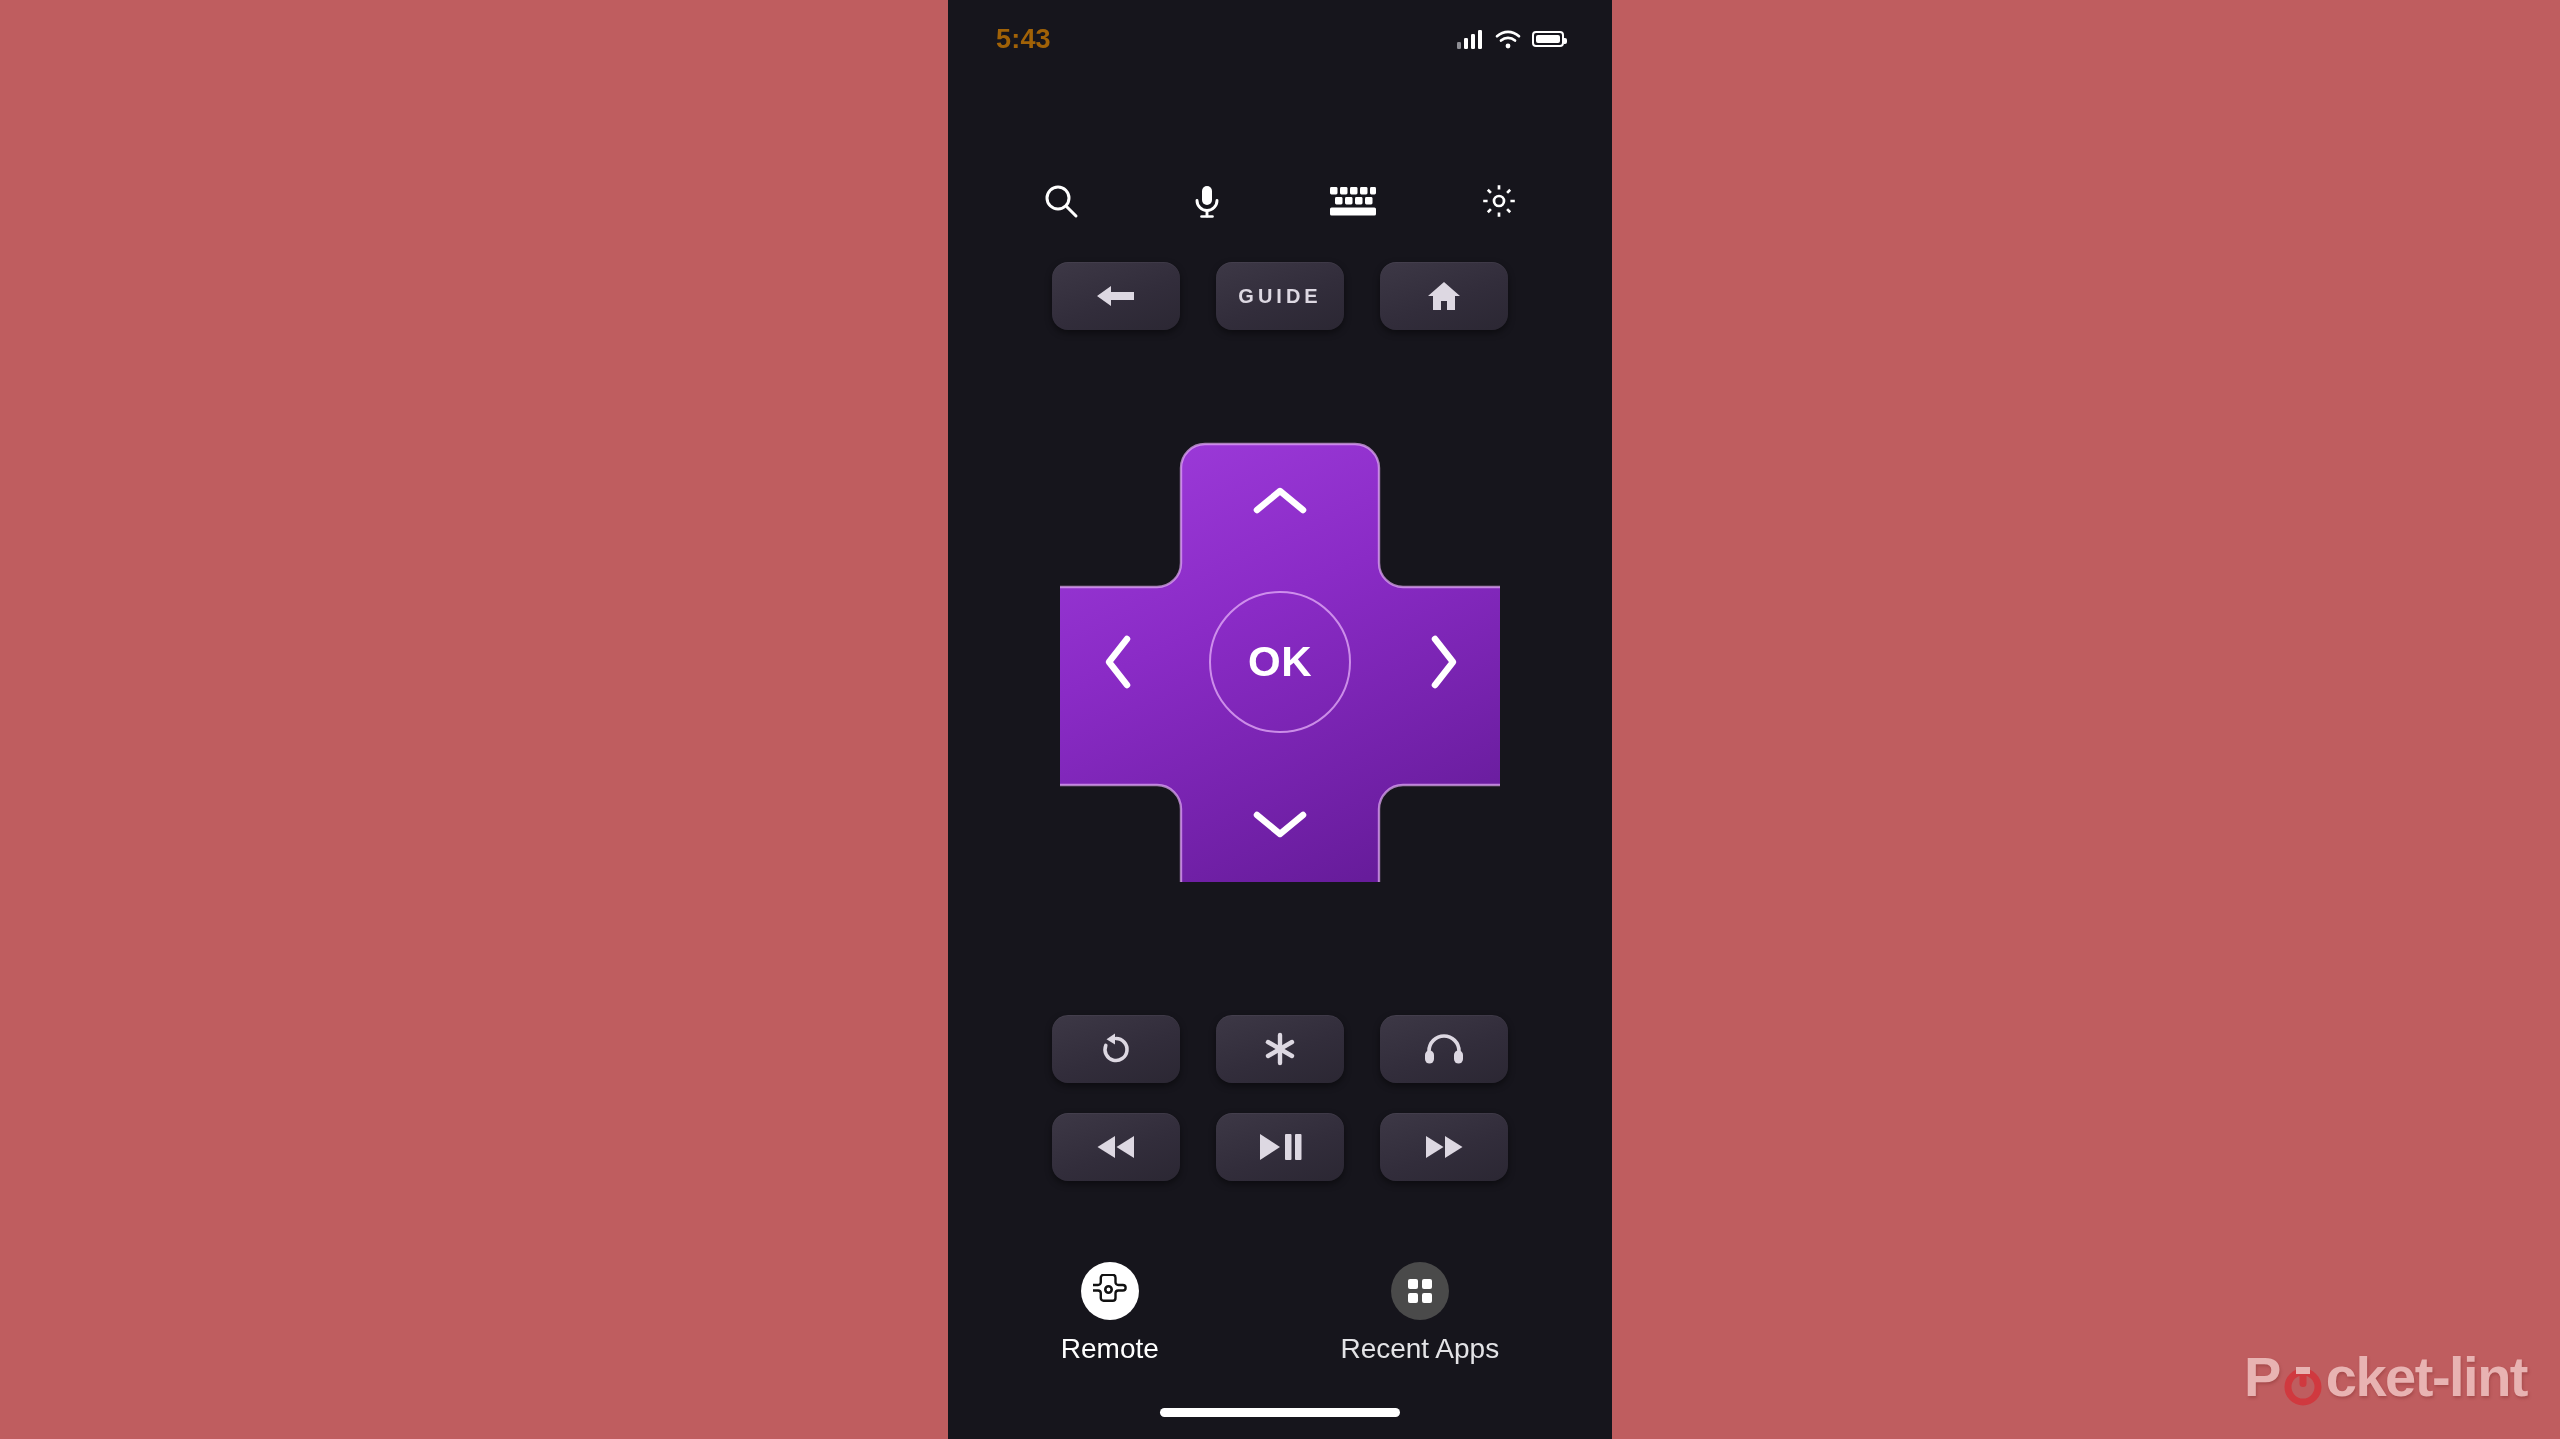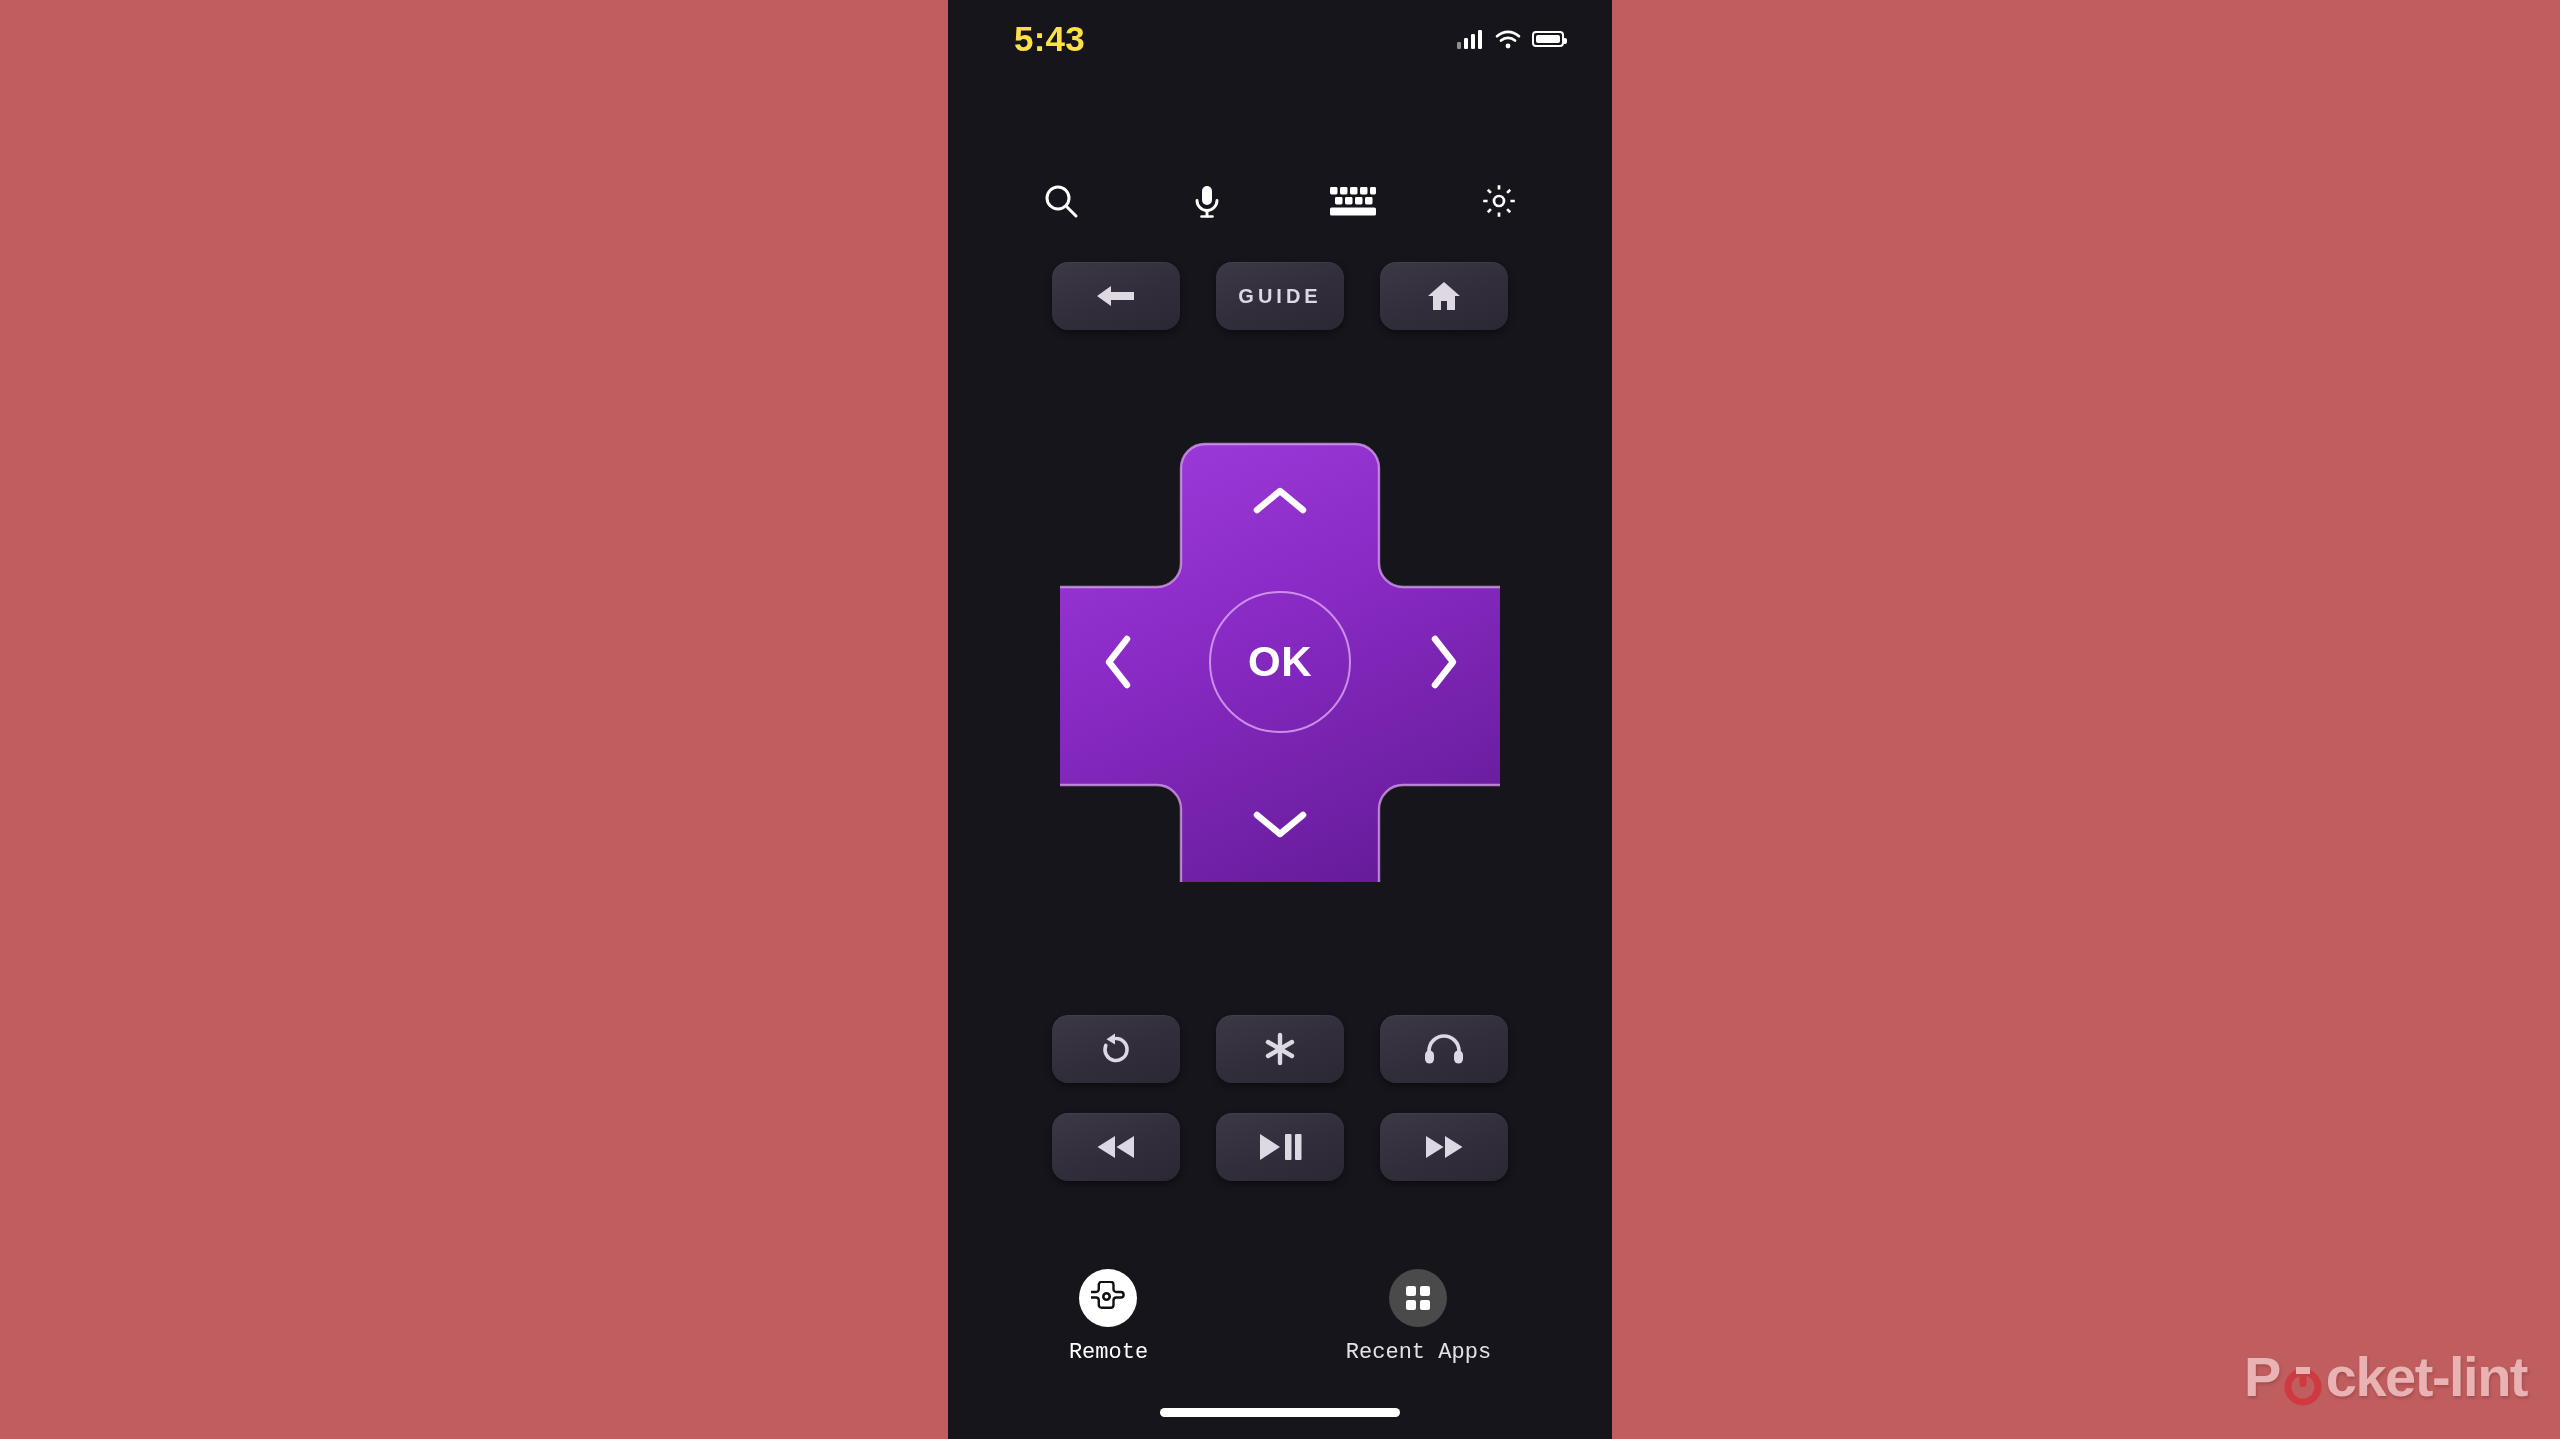--- a/index.html
+++ b/index.html
@@ -15,21 +15,21 @@
     position:absolute; left:948px; top:0; width:664px; height:1439px;
     background:#16151c; overflow:hidden;
   }
 
   
   .statusbar {
     position:absolute; top:0; left:0; width:100%; height:78px;
     display:flex; align-items:center; justify-content:space-between;
     padding:0 48px;
   }
-  .sb-time { color:#fde047; font-size:35px; font-weight:600; letter-spacing:.2px;margin-left:18px; }
+  .sb-time { color:#a16207; font-size:27px; font-weight:600; letter-spacing:.2px; }
   .sb-right { display:flex; align-items:center; gap:13px; }
   .bars { display:flex; align-items:flex-end; gap:2.5px; height:19px; }
   .bars i { display:block; width:4.5px; background:#fff; border-radius:1.2px; }
   .bars i:nth-child(1){height:7px; background:#8d8d93;}
   .bars i:nth-child(2){height:11px;}
   .bars i:nth-child(3){height:15px;}
   .bars i:nth-child(4){height:19px;}
   .wifi { position:relative; width:24px; height:18px; }
   .batt { width:32px; height:16px; border:2px solid #fff; border-radius:4px;
     position:relative; display:flex; align-items:center; padding:1.6px;}
@@ -101,21 +101,21 @@
   
   .bottomnav {
     position:absolute; bottom:74px; left:0; width:100%;
     display:flex; justify-content:space-around; align-items:flex-start;
     padding:0 22px;
   }
   .navitem { display:flex; flex-direction:column; align-items:center; gap:13px; cursor:pointer; }
   .navcircle { width:58px; height:58px; border-radius:50%;
     display:flex; align-items:center; justify-content:center; background:#4a4a4a; }
   .navcircle.active { background:#fff; }
-  .navlabel { color:#e3e3e6; font-size:22px; font-weight:400;font-family:Liberation Mono, monospace; }
+  .navlabel { color:#e3e3e6; font-size:28px; font-weight:400; }
   .navlabel.active { color:#fff; }
 
   .home-indicator {
     position:absolute; bottom:22px; left:50%; transform:translateX(-50%);
     width:240px; height:9px; border-radius:5px; background:#fff;
   }
 
   
   .watermark {
     position:absolute; right:33px; bottom:30px;

